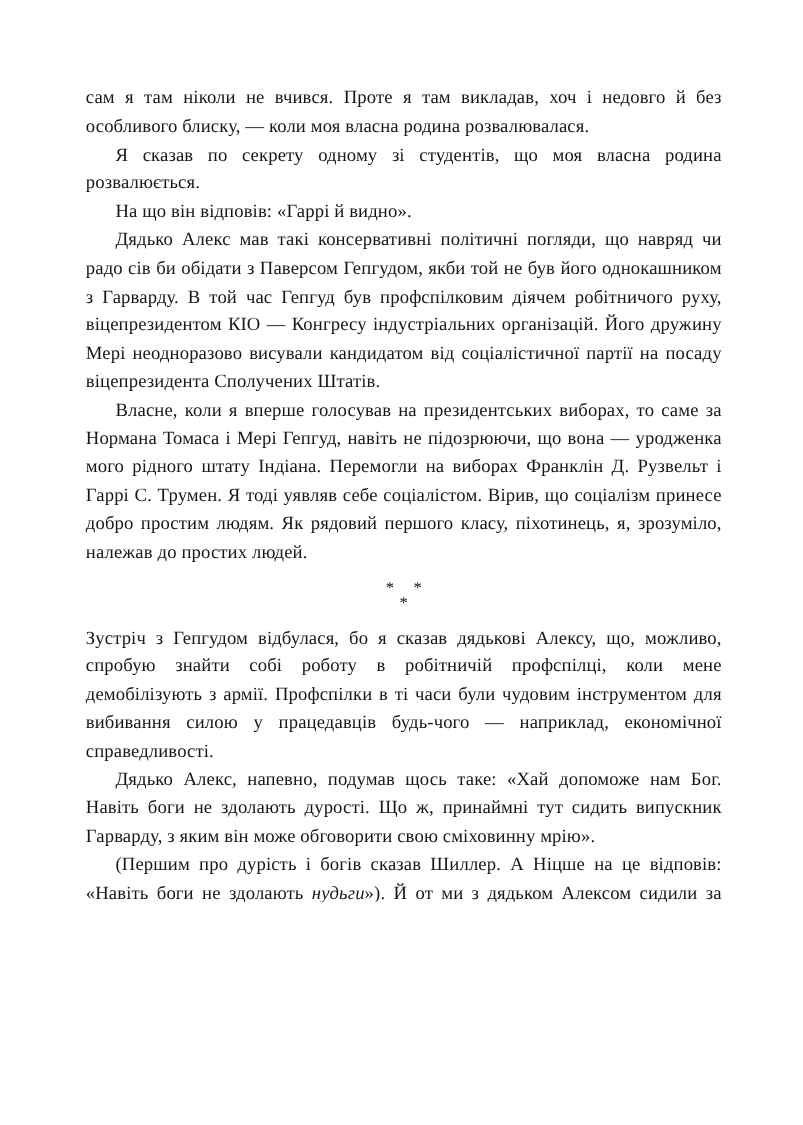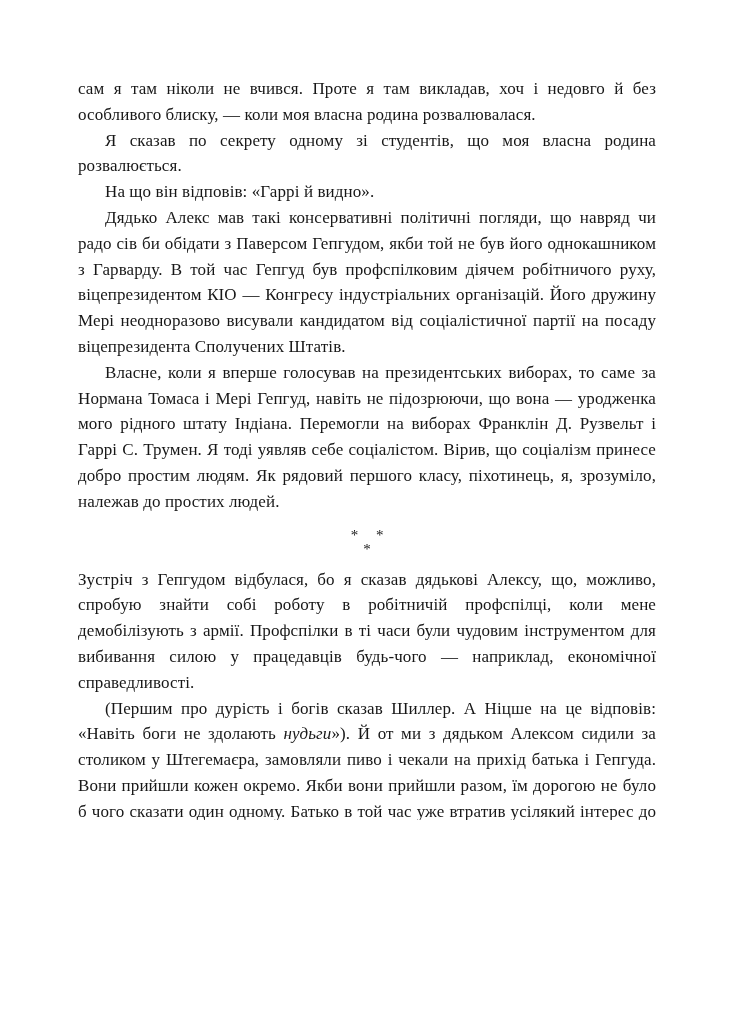--- a/index.html
+++ b/index.html
@@ -78,19 +78,20 @@
 
     <p class="para indent">Власне, коли я вперше голосував на президентських виборах, то саме за Нормана Томаса і Мері Гепгуд, навіть не підозрюючи, що вона — уродженка мого рідного штату Індіана. Перемогли на виборах Франклін Д. Рузвельт і Гаррі С. Трумен. Я тоді уявляв себе соціалістом. Вірив, що соціалізм принесе добро простим людям. Як рядовий першого класу, піхотинець, я, зрозуміло, належав до простих людей.</p>
 
     <div class="asterism">
       <div class="row-top">* *</div>
       <div class="row-bottom">*</div>
     </div>
 
     <p class="para">Зустріч з Гепгудом відбулася, бо я сказав дядькові Алексу, що, можливо, спробую знайти собі роботу в робітничій профспілці, коли мене демобілізують з армії. Профспілки в ті часи були чудовим інструментом для вибивання силою у працедавців будь-чого — наприклад, економічної справедливості.</p>
 
+    <p class="para indent">Дядько Алекс, напевно, подумав щось таке: «Хай допоможе нам Бог. Навіть боги не здолають дурості. Що ж, принаймні тут сидить випускник Гарварду, з яким він може обговорити свою сміховинну мрію».</p>
 
     <p class="para indent"><span>(Першим про дурість і богів сказав Шиллер. А Ніцше на це відповів: «Навіть боги не здолають </span><em class="it">нудьги</em><span>»). Й от ми з дядьком Алексом сидили за столиком у Штегемаєра, замовляли пиво і чекали на прихід батька і Гепгуда. Вони прийшли кожен окремо. Якби вони прийшли разом, їм дорогою не було б чого сказати один одному. Батько в той час уже втратив усілякий інтерес до політики, історії, економіки і до всього такого решти. Він унадився повторювати, що люди забагато балакають. Відчуття</span></p>
 
   </div>
 
   <div class="page-number">11</div>
 </div>
 
 </body></html>

